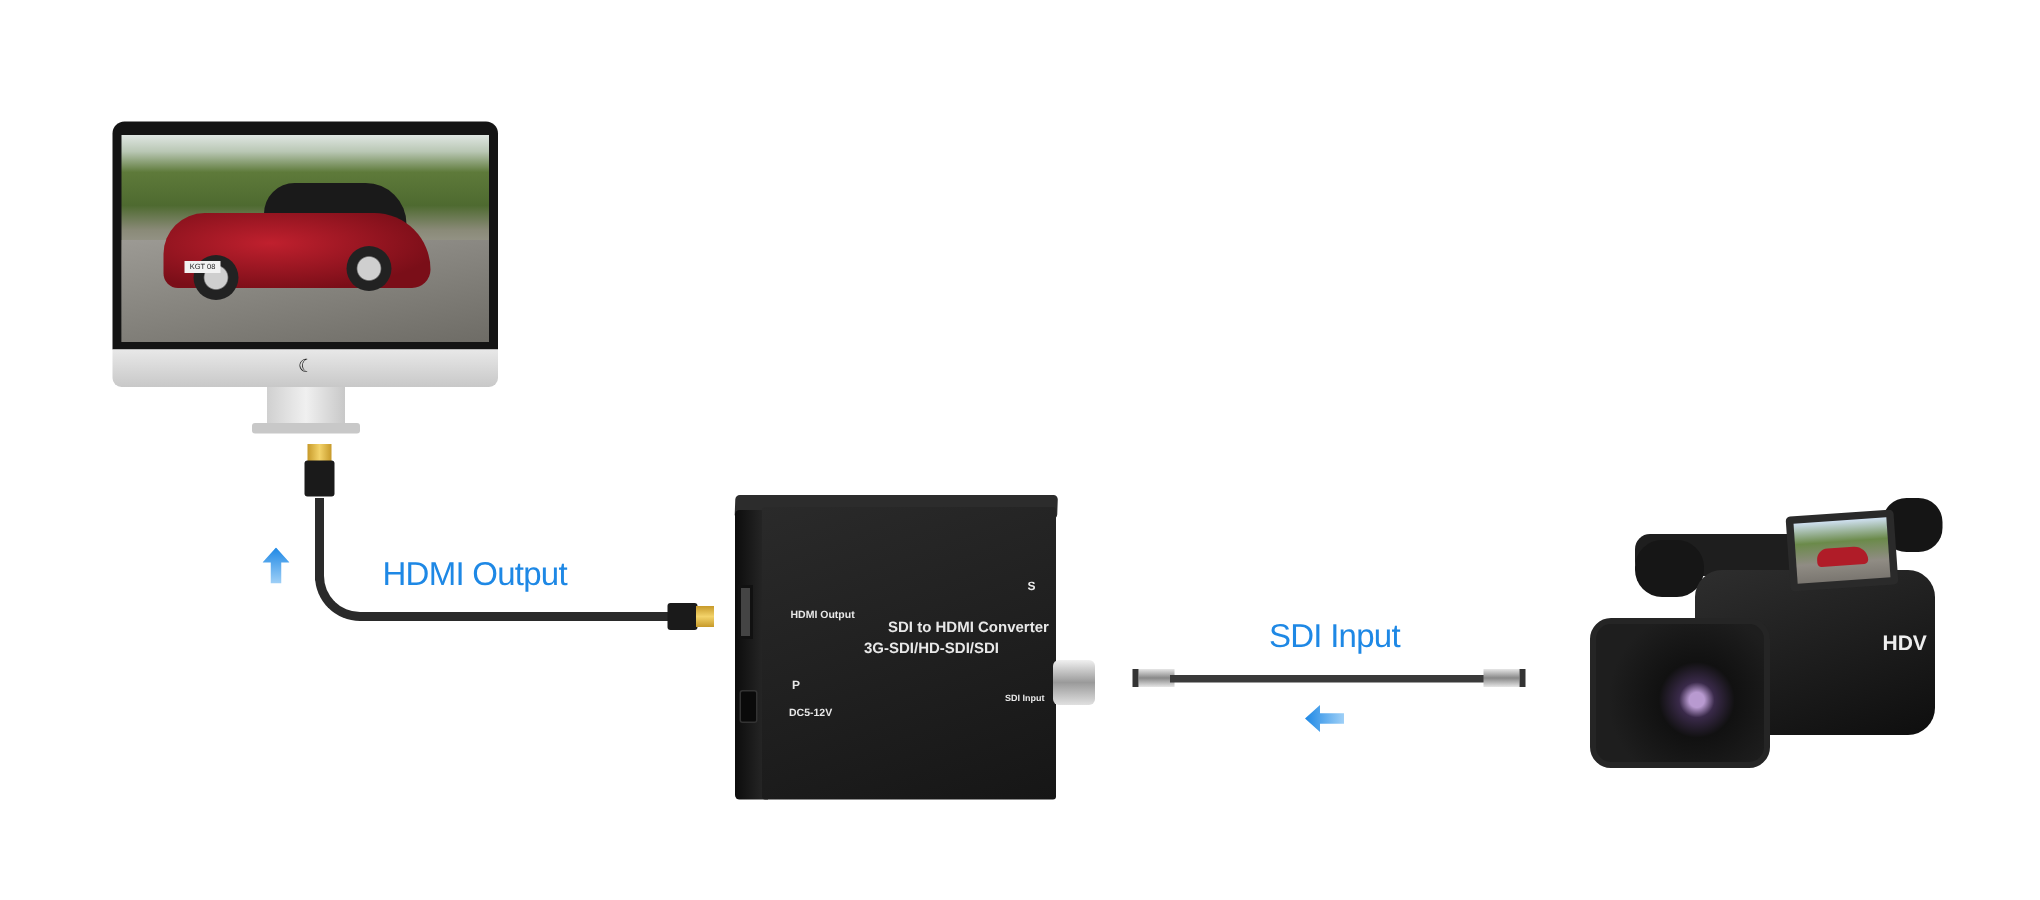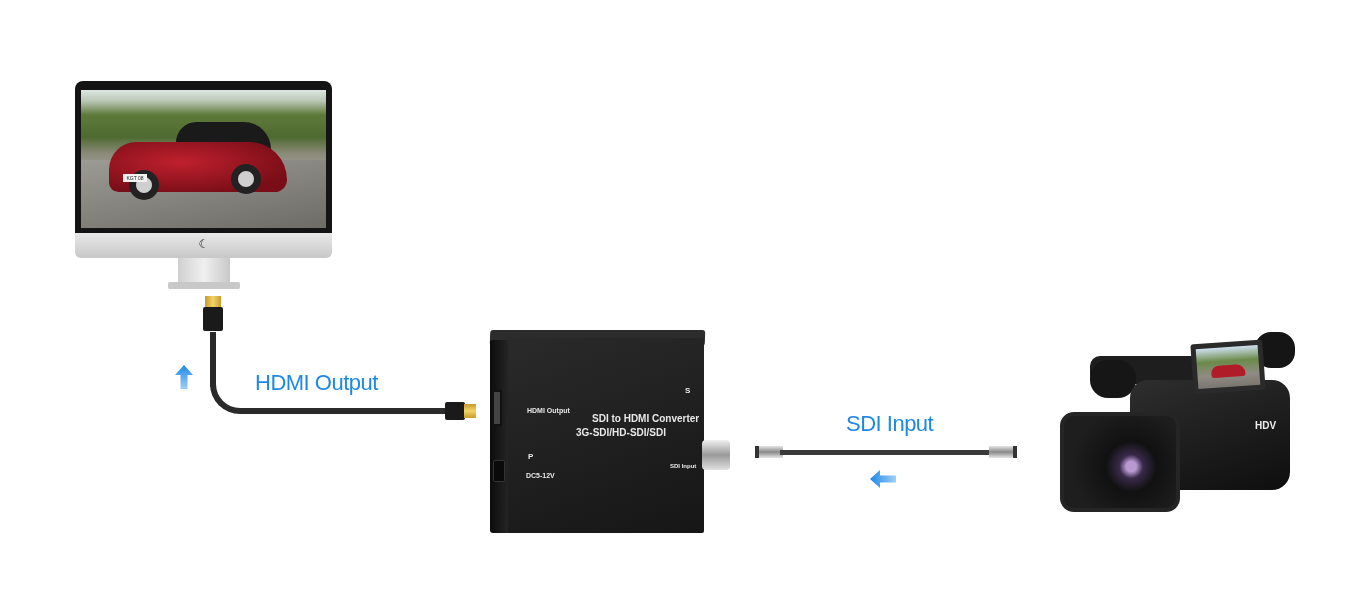--- a/index.html
+++ b/index.html
@@ -56,21 +56,21 @@
   
   .cam-body { left: 1130px; top: 380px; width: 160px; height: 110px; background: linear-gradient(160deg,#2e2e2e,#0e0e0e); border-radius: 18px; }
   .cam-lens { left: 1060px; top: 412px; width: 120px; height: 100px; background: radial-gradient(circle at 60% 55%, #b89ad0 6%, #3a2a4a 14%, #111 30%, #1e1e1e 70%); border-radius: 14px; border: 4px solid #252525; }
   .cam-handle { left: 1090px; top: 356px; width: 130px; height: 28px; background: #1e1e1e; border-radius: 10px; }
   .cam-mic { left: 1090px; top: 360px; width: 46px; height: 38px; background: #161616; border-radius: 18px; }
   .cam-lcd-frame { left: 1192px; top: 342px; width: 72px; height: 50px; background: #2a2a2a; transform: rotate(-4deg); border-radius: 3px; }
   .cam-lcd { left: 1197px; top: 347px; width: 62px; height: 40px; overflow: hidden; transform: rotate(-4deg);
     background: linear-gradient(180deg,#cfe0f0 0%,#6b8a4a 35%,#908c84 70%,#7a7670 100%); }
   .cam-lcd-car { left: 14px; top: 18px; width: 34px; height: 12px; background: #b01c28; border-radius: 8px 10px 3px 3px; }
   .cam-eyecup { left: 1255px; top: 332px; width: 40px; height: 36px; background: #151515; border-radius: 16px; }
-  .cam-badge { left: 1255px; top: 420px; color: #eee; font-size: 10px; font-weight: bold; }
+  .cam-badge { left: 1255px; top: 420px; color: #eee; font-size: 14px; font-weight: bold; }
 </style>
 </head>
 <body>
 
 <div class="abs monitor-bezel"></div>
 <div class="abs monitor-screen">
   <div class="abs road"></div>
   <div class="abs car-top"></div>
   <div class="abs car-body"></div>
   <div class="abs car-wheel" style="left:48px;top:80px;"></div>

